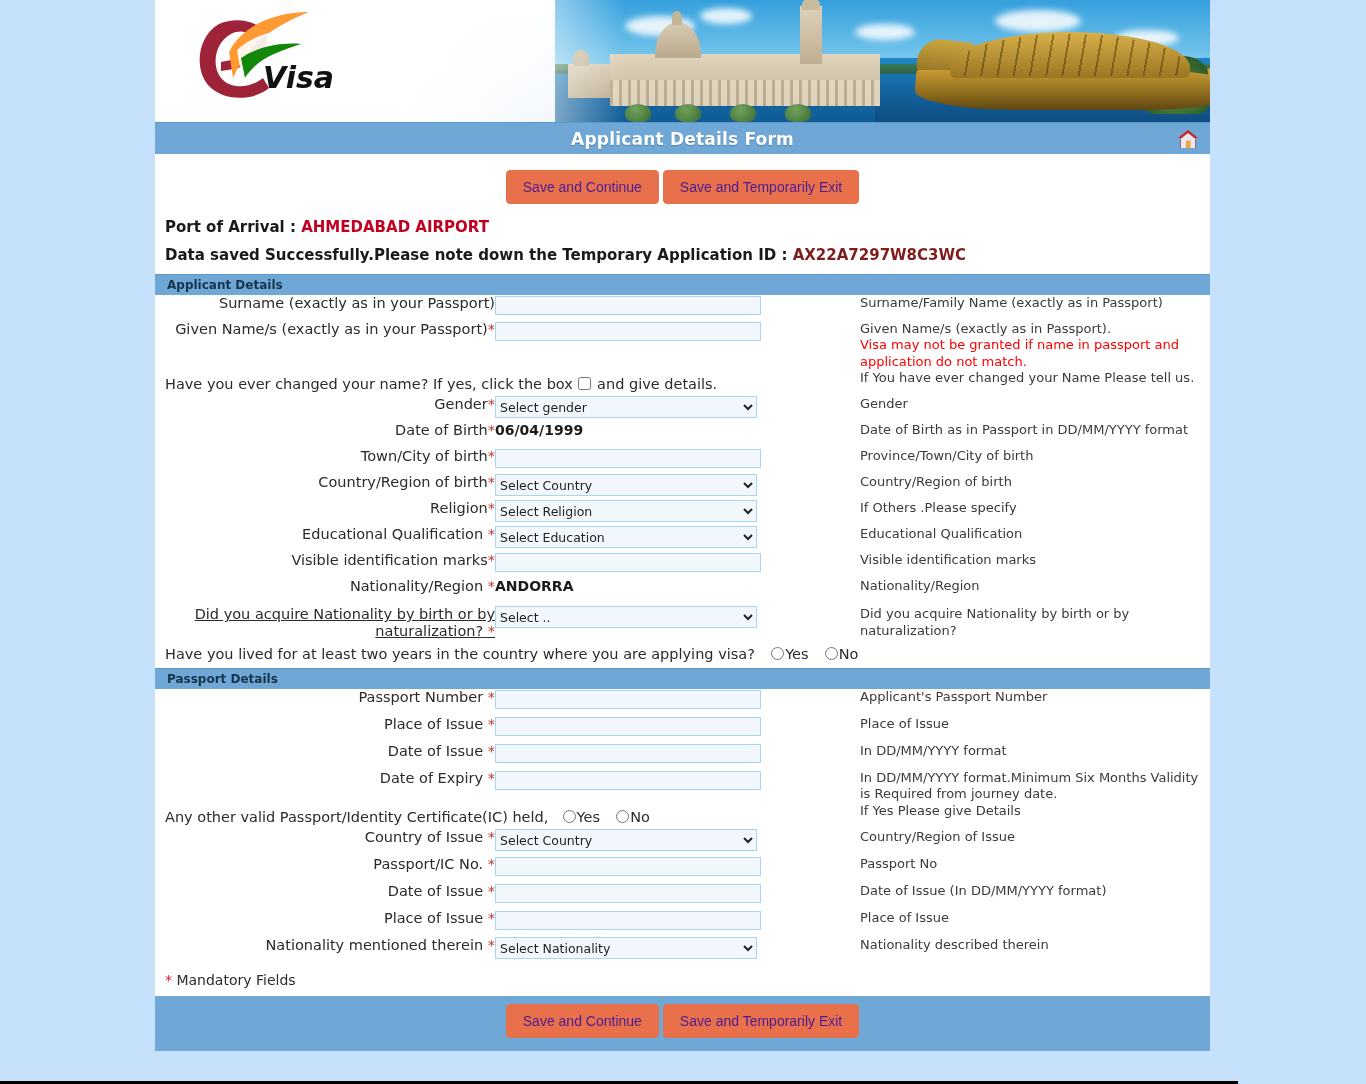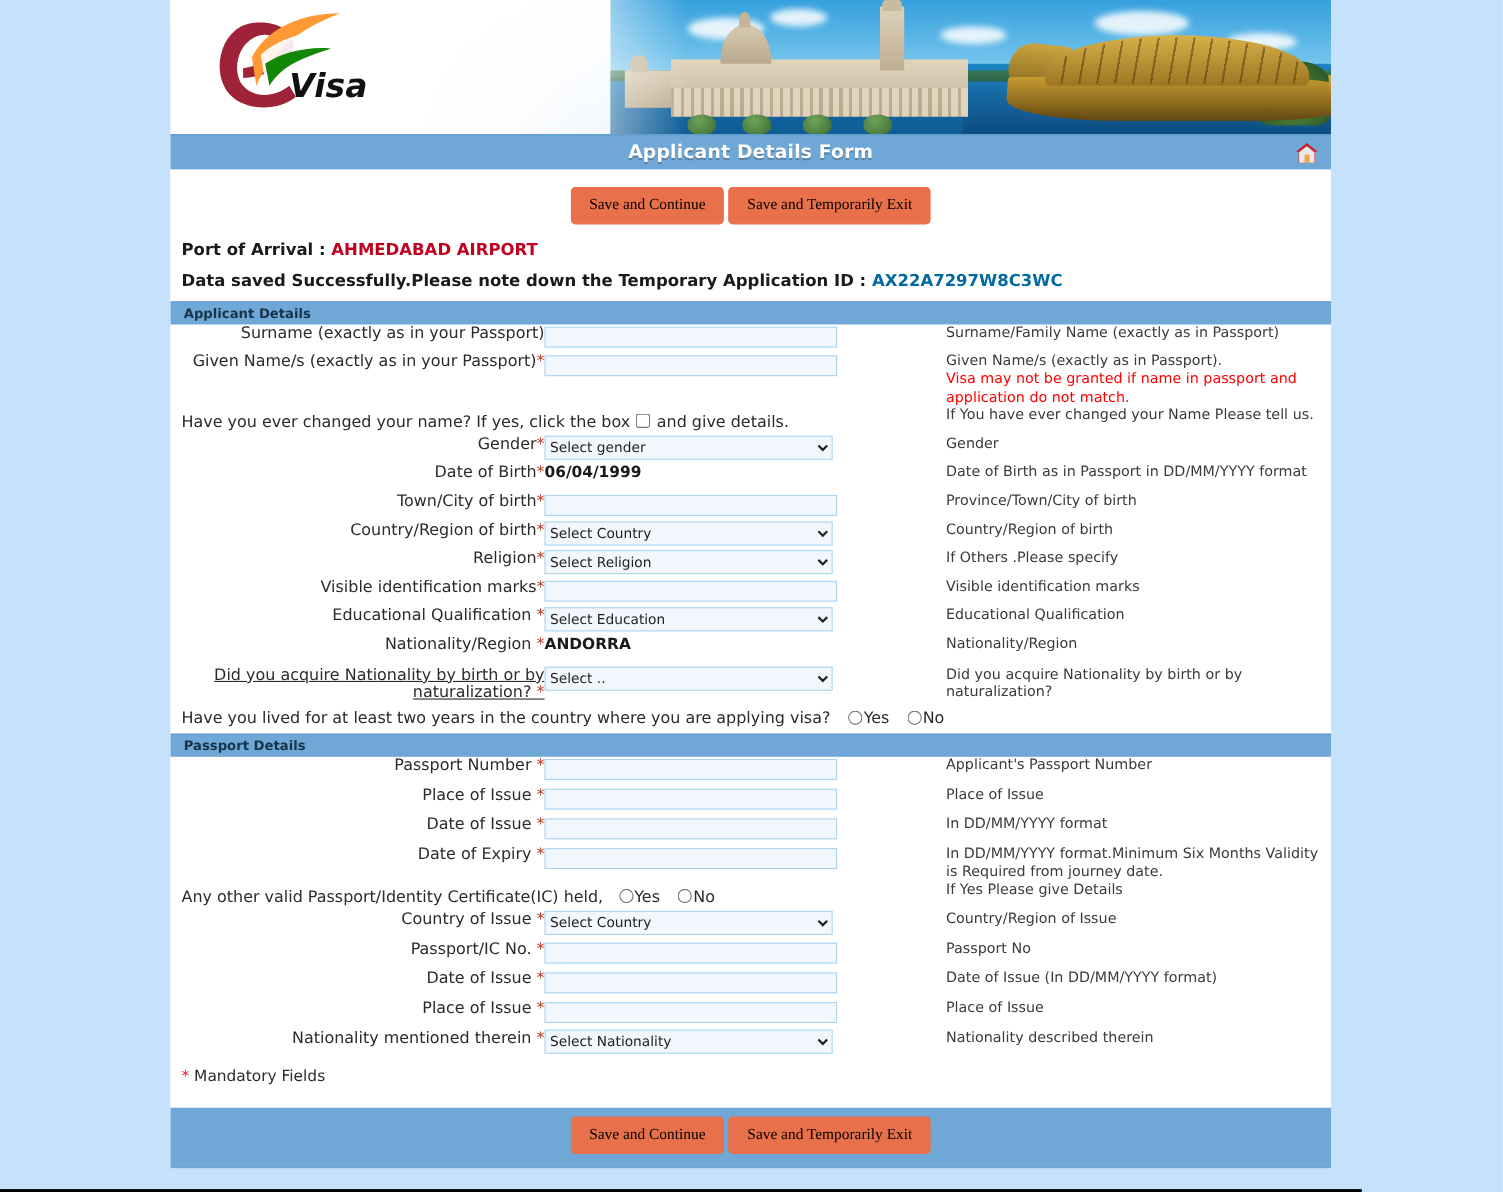--- a/index.html
+++ b/index.html
@@ -159,37 +159,37 @@
   }
 
   
   .formbody { background: #fff; padding: 0; }
   .btn-row { text-align: center; padding: 16px 0 8px 0; }
   .btn {
     display: inline-block;
     background: #e8704a;
     border: 1px solid #e8704a;
     border-radius: 4px;
-    color: #000000;
+    color: #4c1d95;
     font-size: 14px;
     padding: 8px 16px;
     margin: 0 2px;
     cursor: pointer;
-    font-family: Liberation Serif, serif;
+    font-family: Liberation Sans, sans-serif;
   }
   .notice {
     font-size: 15px; font-weight: bold; color: #1a1a1a;
     padding: 6px 0 2px 10px;
   }
   .notice .red { color: #c00021; }
   .notice2 {
     font-size: 15px; font-weight: bold; color: #1a1a1a;
     padding: 8px 0 10px 10px;
   }
-  .notice2 .red { color: #0369a1; margin-top: 17px; }
+  .notice2 .red { color: #7f1d1d; margin-top: 17px; }
 
   .sec-head {
     background: #6fa8d6;
     color: #16334a;
     font-size: 12px; font-weight: bold;
     padding: 3px 0 3px 12px;
     border-top: 1px solid #5d98c9;
   }
 
   table.fields { width: 100%; border-collapse: collapse; }
@@ -224,21 +224,21 @@
     color: #222;
     font-family: "DejaVu Sans", "Liberation Sans", sans-serif;
   }
   .staticval { font-size: 14px; font-weight: bold; color: #1a1a1a; padding-left: 2px; }
 
   .freeline {
     font-size: 14.5px; color: #2b2b2b; padding: 6px 0 4px 10px;
   }
   .freeline input[type=checkbox],
   .freeline input[type=radio] { vertical-align: middle; margin: 0 1px 2px 1px; }
-  .mand { font-size: 14px; color: #2b2b2b; padding: 8px 0 20px 10px; }
+  .mand { font-size: 14px; color: #2b2b2b; padding: 8px 0 8px 10px; }
   .mand .req { color: #e8112d; }
 
   .footer-bar {
     background: #6fa8d6;
     text-align: center;
     padding: 8px 0 10px 0;
   }
   .bottom-strip { height: 3px; background: #6fa8d6; }
   .blackline { position:absolute; left:0; right:0; bottom:0; height:3px; background:#000; }
 </style>
@@ -400,34 +400,34 @@
         </tr>
         <tr class="row">
           <td class="col-label"><span>Religion</span><span class="req">*</span></td>
           <td class="col-field">
             <select class="sel"><option>Select Religion</option></select>
           </td>
           <td class="col-gap"></td>
           <td class="col-help">If Others .Please specify</td>
         </tr>
         <tr class="row">
+          <td class="col-label"><span>Educational Qualification </span><span class="req">*</span></td>
+          <td class="col-field">
+            <select class="sel"><option>Select Education</option></select>
+          </td>
+          <td class="col-gap"></td>
+          <td class="col-help">Educational Qualification</td>
+        </tr>
+        <tr class="row">
           <td class="col-label"><span>Visible identification marks</span><span class="req">*</span></td>
           <td class="col-field">
             <input class="txt" type="text" value="" style="">
           </td>
           <td class="col-gap"></td>
           <td class="col-help">Visible identification marks</td>
-        </tr>
-        <tr class="row">
-          <td class="col-label"><span>Educational Qualification </span><span class="req">*</span></td>
-          <td class="col-field">
-            <select class="sel"><option>Select Education</option></select>
-          </td>
-          <td class="col-gap"></td>
-          <td class="col-help">Educational Qualification</td>
         </tr>
         <tr class="row">
           <td class="col-label"><span>Nationality/Region </span><span class="req">*</span></td>
           <td class="col-field staticval">ANDORRA</td>
           <td class="col-gap"></td>
           <td class="col-help">Nationality/Region</td>
         </tr>
         <tr>
           <td class="col-label" style="padding-top:2px;text-decoration:underline;"><span>Did you acquire Nationality by birth or by naturalization? </span><span class="req">*</span></td>
           <td class="col-field" style="padding-top:2px;">

